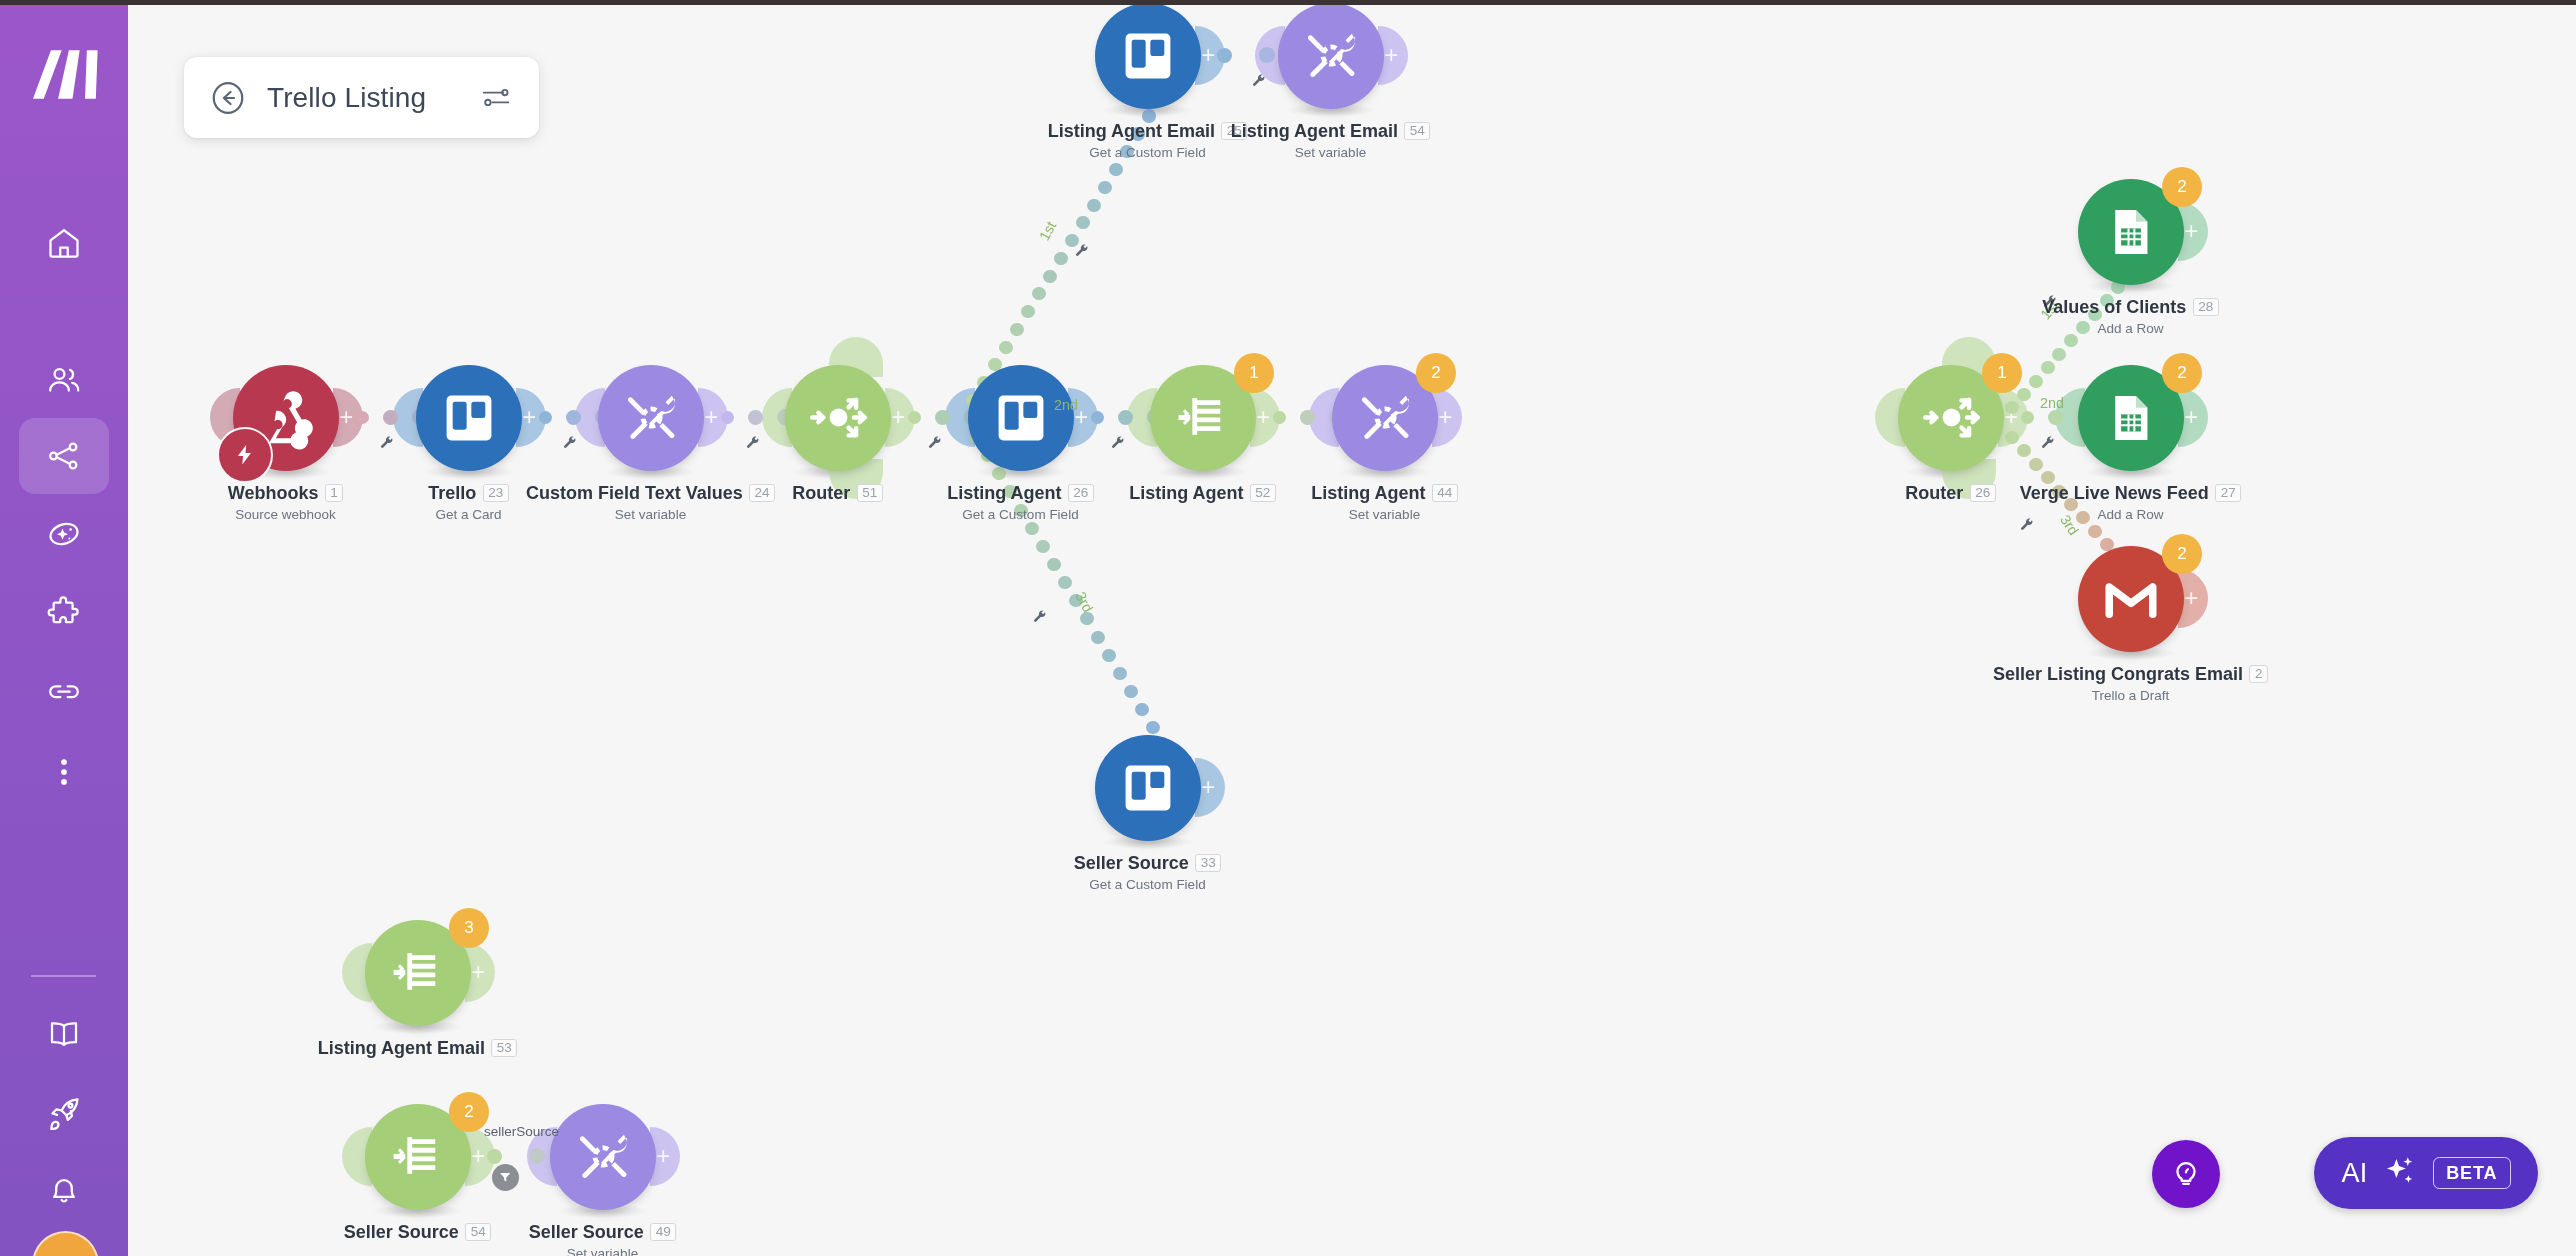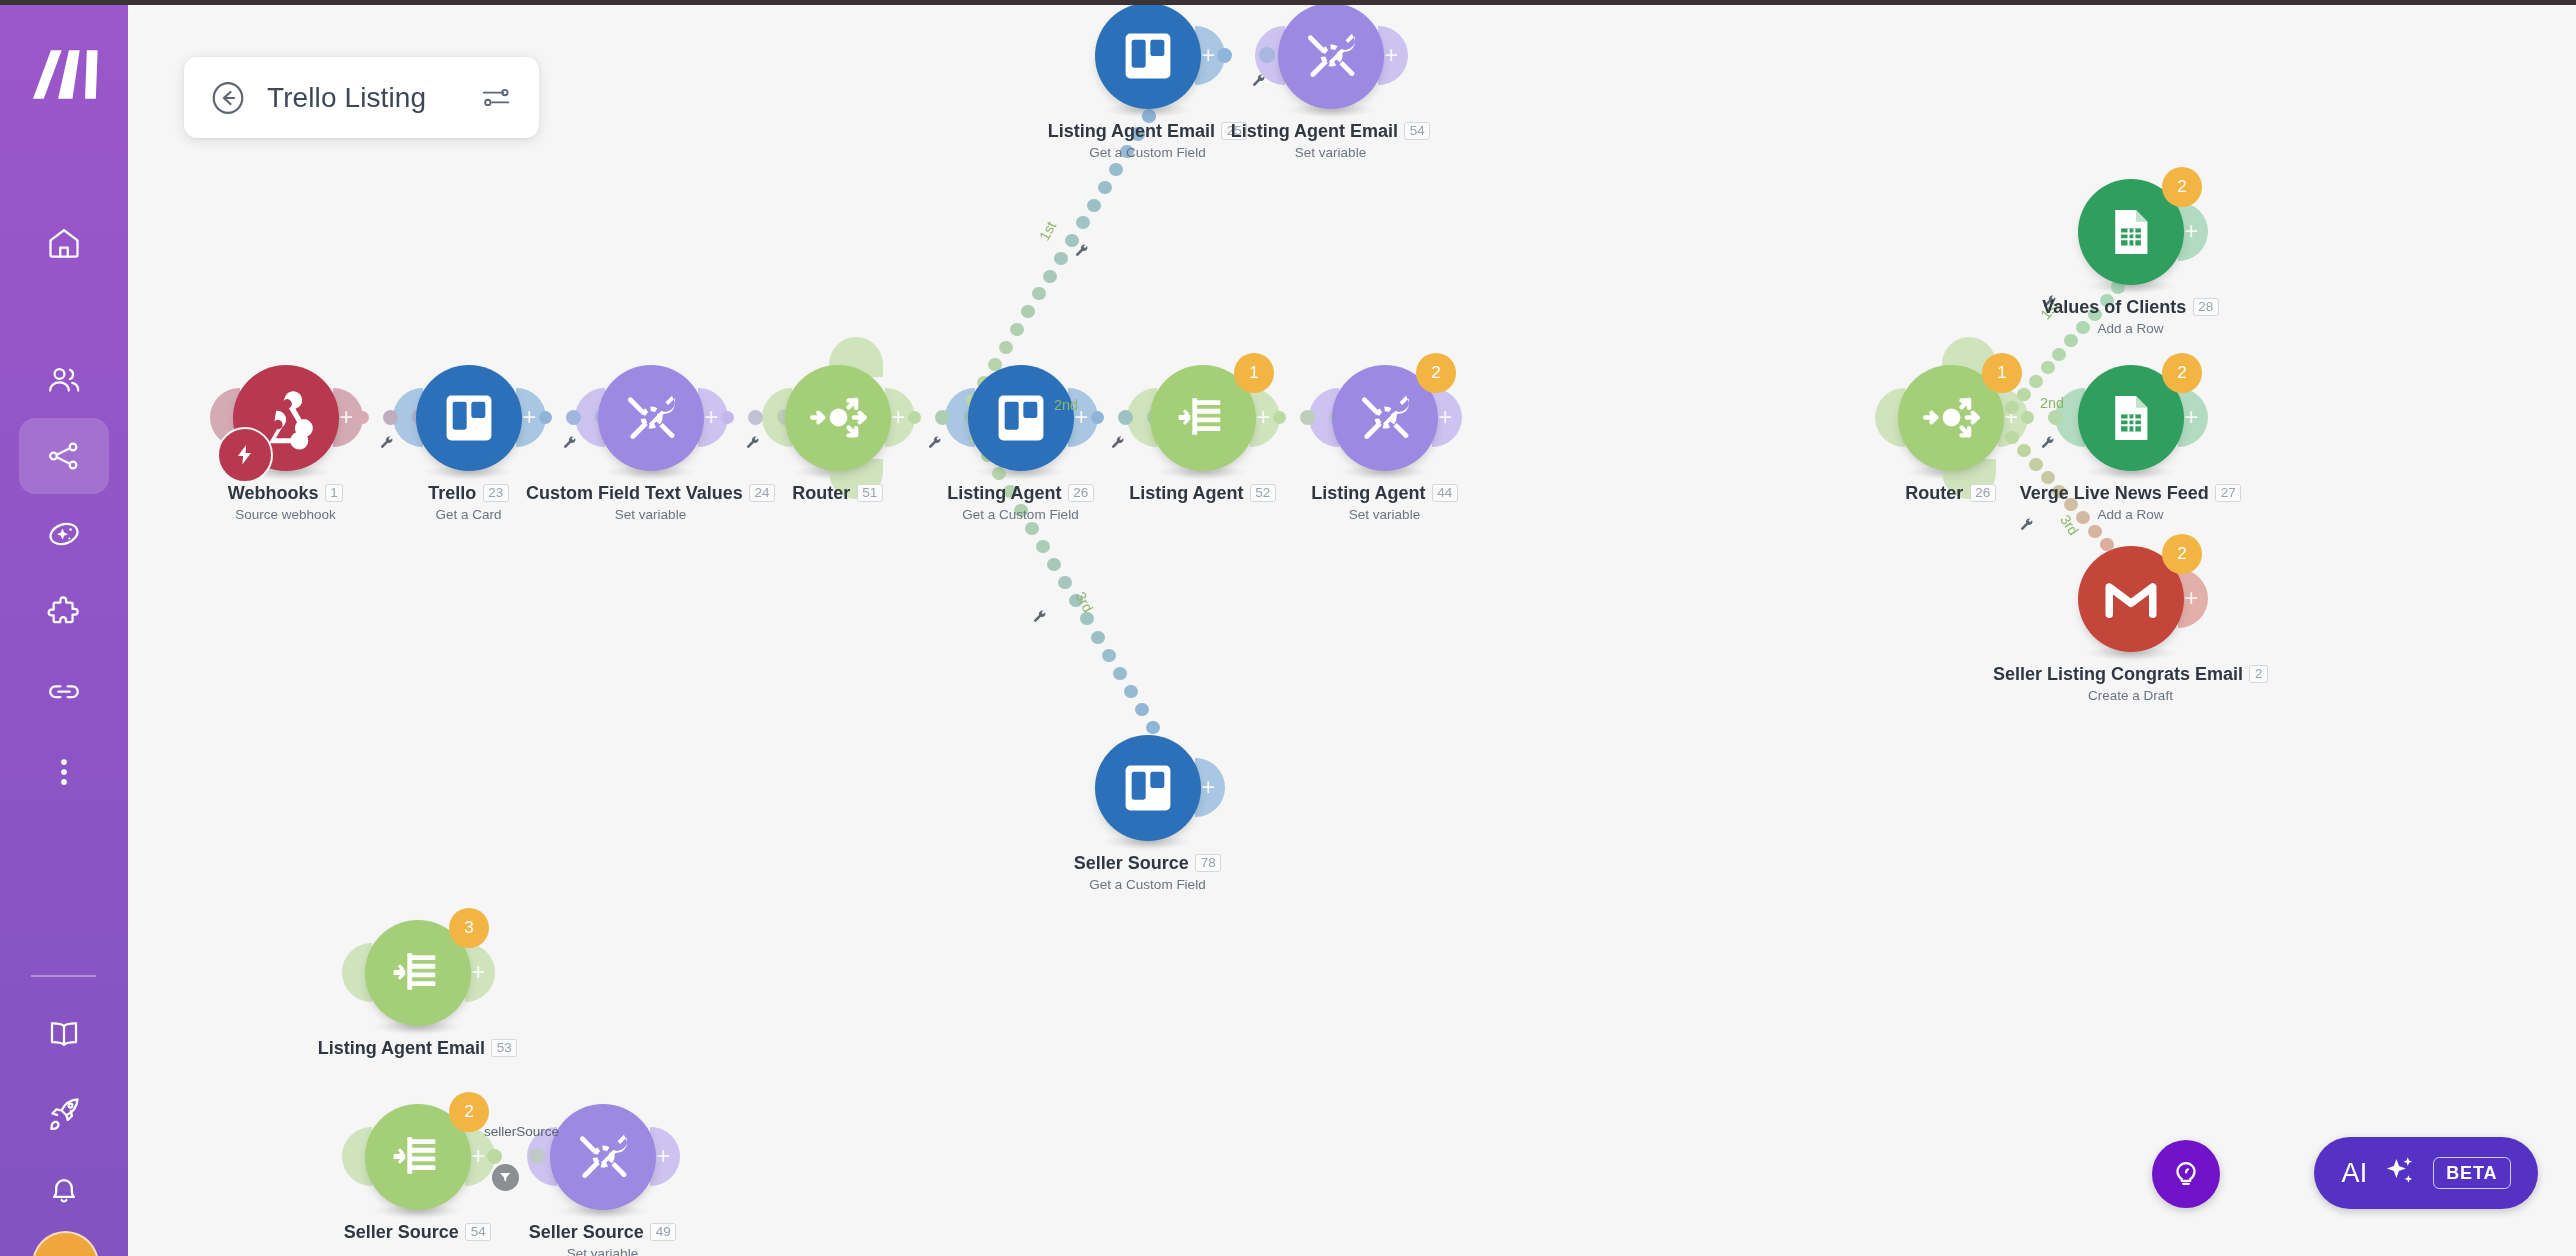--- a/index.html
+++ b/index.html
@@ -637,21 +637,21 @@
       </div>
     <div class="ground"></div>
     <div class="bubble" style="background:#2b70b8">
       <svg width="56" height="56" viewBox="0 0 24 24">
           <rect x="2.4" y="2.4" width="19.2" height="19.2" rx="2" fill="#fff"></rect>
           <rect x="5" y="5" width="6" height="12" rx="1" fill="#2b70b8"></rect>
           <rect x="13" y="5" width="6" height="7" rx="1" fill="#2b70b8"></rect>
         </svg>
     </div>
     <div class="caption">
-      <span class="ttl">Seller Source</span><span class="num">78</span>
+      <span class="ttl">Seller Source</span><span class="num">33</span>
       <div class="sub">Get a Custom Field</div>
     </div>
   </div>
 
   <div class="node" style="left:1823px;top:413px">
     <div class="halo-l" style="background:#cfe4bd"></div>
     <div class="halo-r" style="background:#cfe4bd">
         <span class="plus">+</span>
       </div>
     <div style="position:absolute;left:-9px;top:-81px;width:54px;height:40px;border-radius:27px 27px 0 0;background:#cfe4bd;z-index:3;"></div>
@@ -720,21 +720,21 @@
       </div>
     <div class="ground"></div>
     <div class="bubble" style="background:#c4463a">
       <svg width="58" height="47" viewBox="0 0 24 18" fill="none" stroke="#fff" stroke-width="3.1" stroke-linecap="round" stroke-linejoin="round">
         <path d="M3 15.5V4.2L12 11l9-6.8v11.3"></path>
       </svg>
     </div>
     <div class="badge">2</div>
     <div class="caption">
       <span class="ttl">Seller Listing Congrats Email</span><span class="num">2</span>
-      <div class="sub">Create a Draft</div>
+      <div class="sub">Trello a Draft</div>
     </div>
   </div>
 
   <div class="node" style="left:290px;top:968px">
     <div class="halo-l" style="background:#cfe4bd"></div>
     <div class="halo-r" style="background:#cfe4bd">
         <span class="plus">+</span>
       </div>
     <div class="ground"></div>
     <div class="bubble" style="background:#a4ce78">

